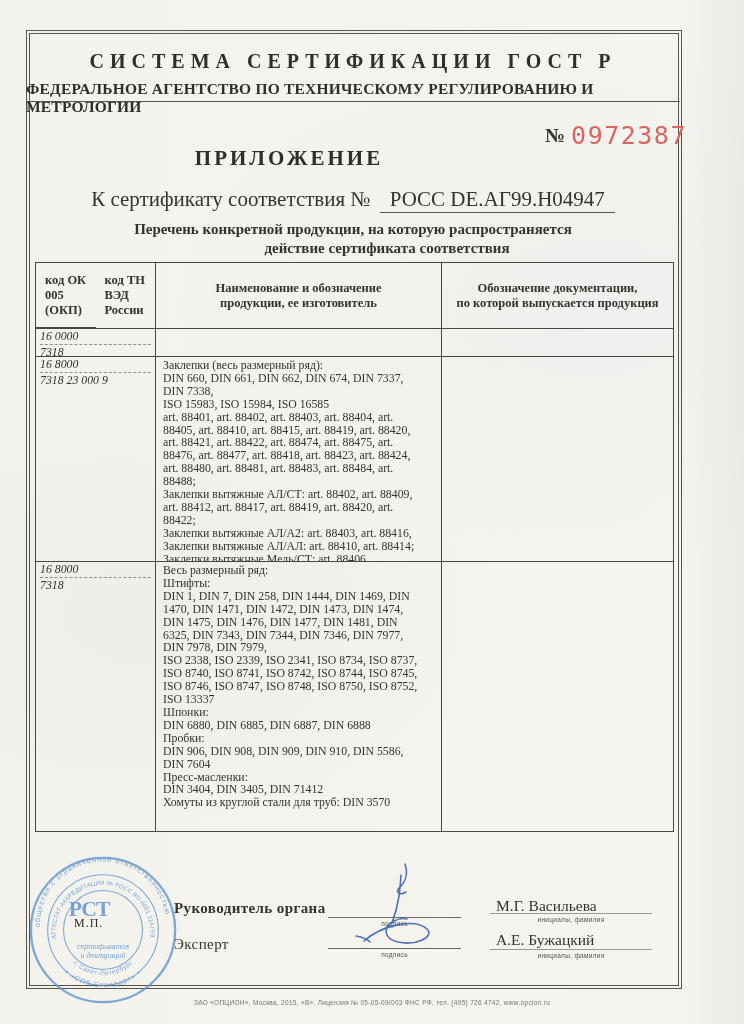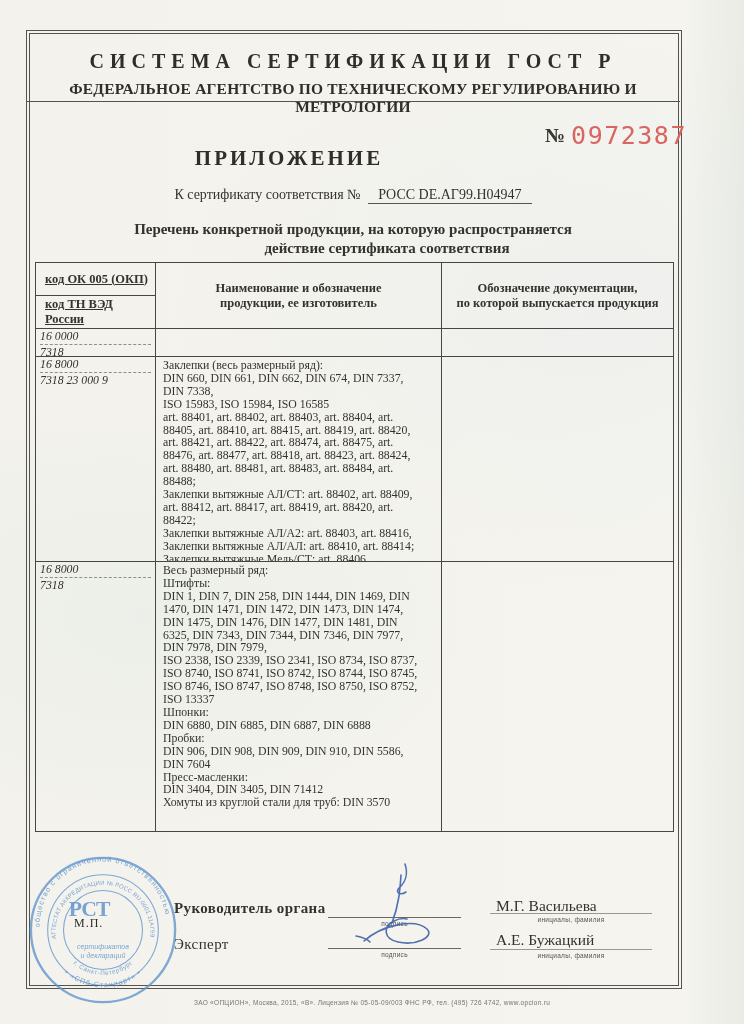--- a/index.html
+++ b/index.html
@@ -14,51 +14,51 @@
   }
   .abs { position:absolute; }
 
   
   .frame { left:26px; top:30px; width:654px; height:957px; border:1.5px solid #54534c; }
   .frame::before { content:""; position:absolute; inset:2px; border:1px solid #54534c; }
 
   
   .sys-title { left:26px; top:50px; width:654px; text-align:center;
     font-size:20px; font-weight:bold; letter-spacing:6px; color:#2f2e29; }
-  .agency { left:26px; top:80px; width:654px; text-align:center;
+  .agency { left:26px; top:80px; width:654px; 
     font-size:15.5px; font-weight:bold; letter-spacing:.2px; color:#2f2e29; }
   .header-sep { left:26px; top:101px; width:654px; height:0; border-top:1.5px solid #54534c; }
 
   .blank-no { left:545px; top:121px; display:flex; align-items:center; }
   .blank-no .sign { font-size:20px; font-weight:bold; color:#3a3933; margin-right:6px; }
   .blank-no .digits { font-family:"DejaVu Sans Mono", monospace; font-size:25px;
     letter-spacing:1.5px; color:#d96460; }
 
   .appendix { left:26px; top:146px; width:526px; text-align:center;
     font-size:21px; font-weight:bold; letter-spacing:3px; color:#2f2e29; }
 
-  .cert-line { left:26px; top:187px; width:654px; text-align:center; font-size:14px; }
+  .cert-line { left:26px; top:187px; width:654px; text-align:center; font-size:21px; }
   .cert-line .num { border-bottom:1px solid #55544d; padding:0 10px 1px 10px; margin-left:4px; }
 
   .scope1 { left:26px; top:221px; width:654px; text-align:center; font-size:15px; font-weight:bold; }
   .scope2 { left:26px; top:240px; width:722px; text-align:center; font-size:15px; font-weight:bold; }
 
   
   .tbl { left:35px; top:262px; width:637px; height:568px;
     border:1.5px solid #474640; display:grid;
     grid-template-columns:120px 286px 1fr;
     grid-template-rows:66px 28px 205px 1fr;
     font-size:11.8px; line-height:12.9px; }
   .cell { border-right:1px solid #474640; border-bottom:1px solid #474640; overflow:hidden; }
   .cell.last-col { border-right:none; }
   .cell.last-row { border-bottom:none; }
   .hdr { font-weight:bold; font-size:12.5px; line-height:15px; }
   .hdr.center { display:flex; align-items:center; justify-content:center;
     text-align:center; white-space:pre-line; }
-  .hdr-c1 { display:flex; flex-direction:column;text-decoration:underline; }
+  .hdr-c1 { display:flex; flex-direction:row; }
   .hdr-c1 > div { flex:1; display:flex; align-items:center; padding-left:9px; }
   .hdr-c1 .h-top { border-bottom:1px solid #474640; }
   .codecell { padding:1px 4px 0 4px;font-style:italic; }
   .codecell .okp { border-bottom:1px dashed #8f8f87; padding-bottom:1px; margin-bottom:1px; }
   .pre { white-space:pre-line; padding:2px 6px 0 7px; }
 
   
   .mp { left:74px; top:916px; font-size:12px; letter-spacing:1px; color:#2e2d28;font-family:Liberation Serif, serif; }
   .role1 { left:174px; top:900px; font-size:15px; font-weight:bold; letter-spacing:.4px; }
   .role2 { left:174px; top:915px; font-size:13.5px; font-weight:bold; letter-spacing:.2px;

